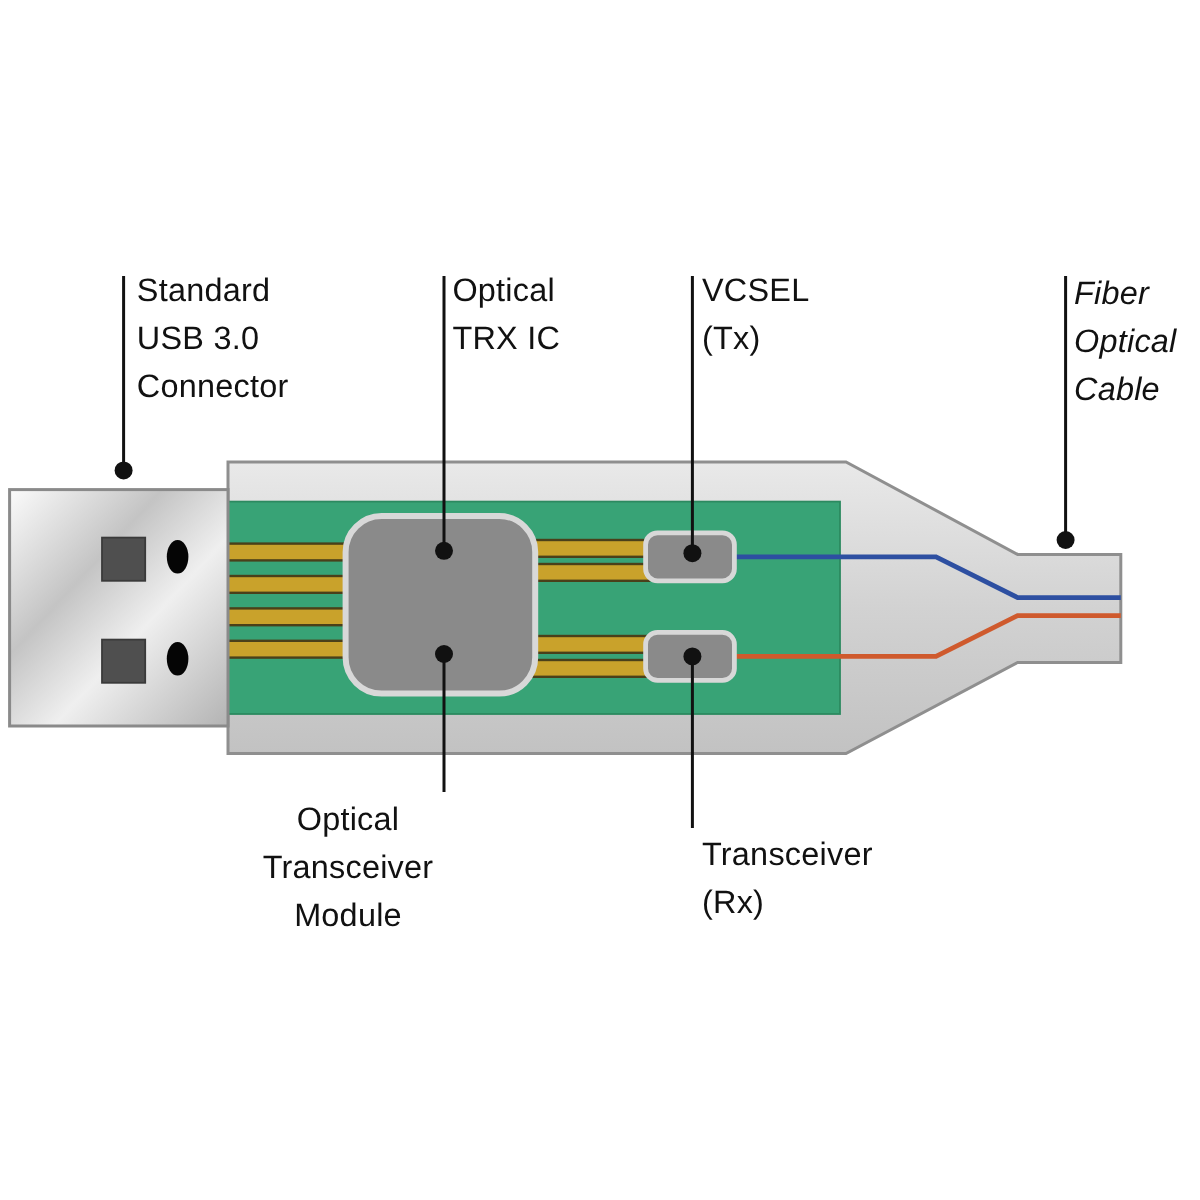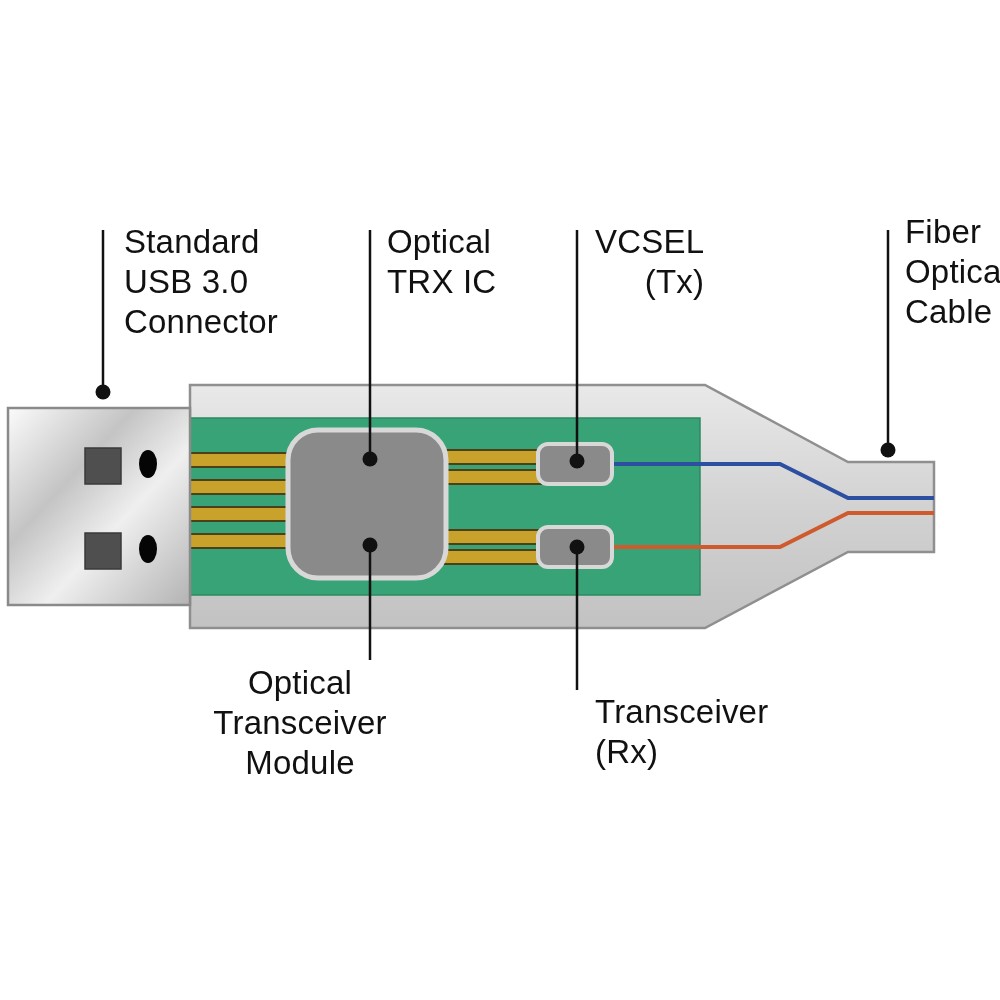--- a/index.html
+++ b/index.html
@@ -6,26 +6,25 @@
   #stage{
     position:relative;
     width:1000px;height:1000px;
     background:#ffffff;
     font-family:"Liberation Sans", sans-serif;
     overflow:hidden;
   }
   #diagram-svg{position:absolute;left:0;top:0;}
   .label{
     position:absolute;
-    font-size:33px;
+    font-size:27px;
     line-height:40px;
     color:#111111;
     white-space:pre-line;
     letter-spacing:0.2px;
-    margin-left:10px;
   }
   #lbl-module{width:240px;text-align:center;}
 </style>
 </head>
 <body>
 
 <div id="stage">
 
   <svg id="diagram-svg" width="1000" height="1000" viewBox="0 0 1000 1000">
     <defs>
@@ -91,24 +90,24 @@
     <circle cx="577" cy="547" r="7.5" fill="#111111"></circle>
   </svg>
 
   <div class="label" id="lbl-usb" style="left:114px;top:222px;">Standard
 USB 3.0
 Connector</div>
 
   <div class="label" id="lbl-trx" style="left:377px;top:222px;">Optical
 TRX IC</div>
 
-  <div class="label" id="lbl-vcsel" style="left:585px;top:222px;text-align:right;">VCSEL
+  <div class="label" id="lbl-vcsel" style="left:585px;top:222px;">VCSEL
 (Tx)</div>
 
-  <div class="label" id="lbl-fiber" style="left:895px;top:212px;">Fiber
+  <div class="label" id="lbl-fiber" style="left:895px;top:224px;font-style:italic;">Fiber
 Optical
 Cable</div>
 
   <div class="label" id="lbl-module" style="left:170px;top:663px;">Optical
 Transceiver
 Module</div>
 
   <div class="label" id="lbl-photo" style="left:585px;top:692px;">Transceiver
 (Rx)</div>
 

